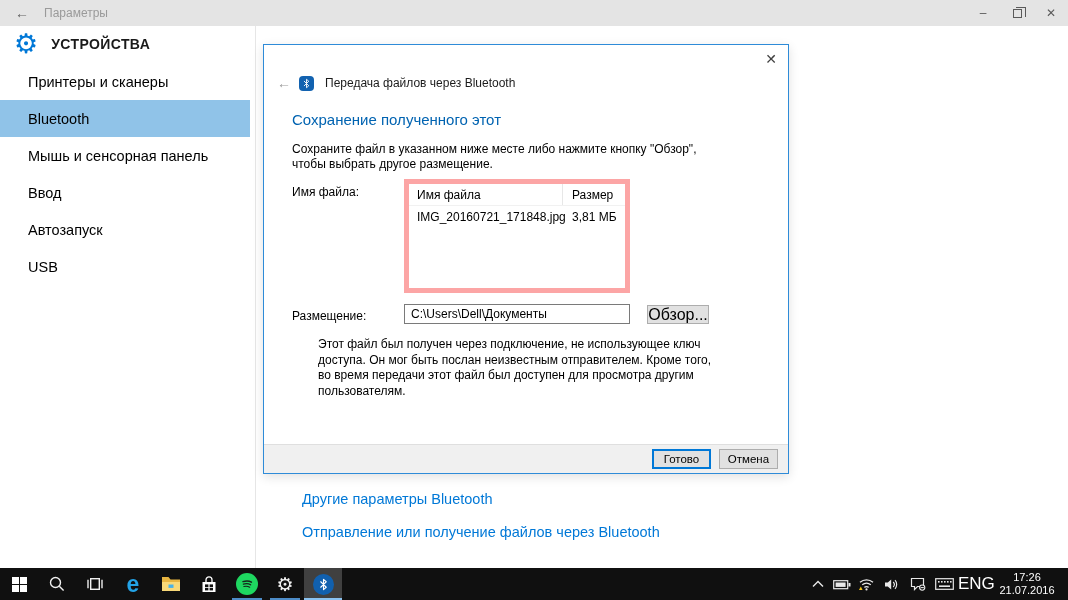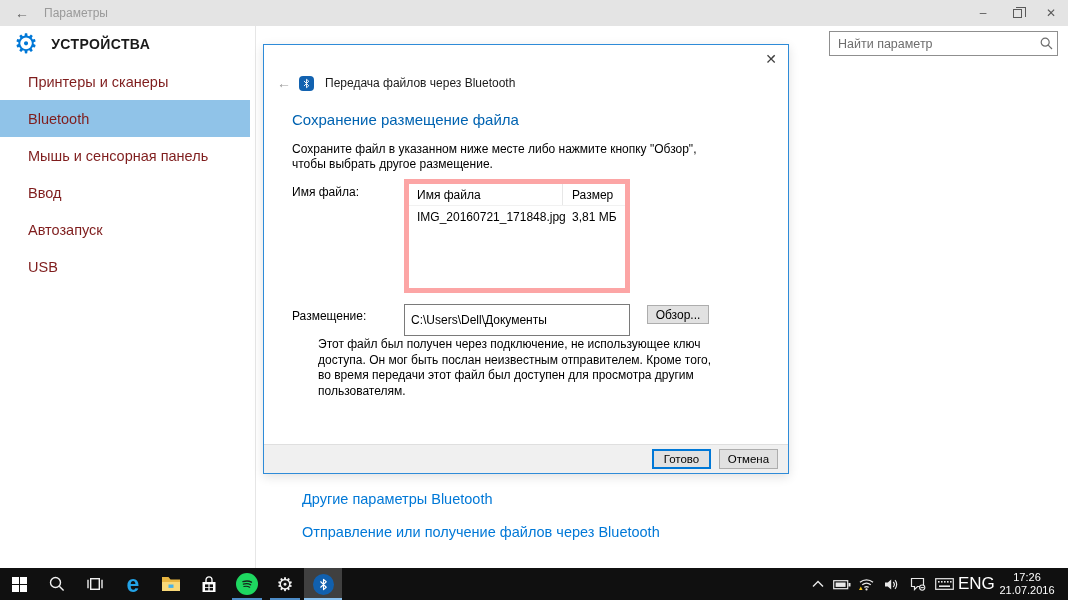--- a/index.html
+++ b/index.html
@@ -27,21 +27,21 @@
                 border:1px solid #8f8f8f; background:#fff; display:flex; align-items:center; }
   .search-box input { flex:1; border:none; outline:none; font-size:12.5px; padding:0 4px 0 8px;
                 background:transparent; color:#333; font-family:inherit; }
   .search-box input::placeholder { color:#6d6d6d; opacity:1; }
   .search-glyph { width:22px; color:#6d6d6d; display:flex; justify-content:center; }
 
   .side-rule { position:absolute; top:26px; bottom:32px; left:255px; width:1px; background:#E6E6E6; }
 
   .sidebar { position:absolute; top:63px; left:0; width:250px; }
   .side-item { height:37px; display:flex; align-items:center; padding-left:28px;
-               font-size:14.5px; color:#7f1d1d; cursor:default; }
+               font-size:14.5px; color:#000000; cursor:default; }
   .side-item.selected { background:#90C3E8; }
 
   .content-links { position:absolute; left:266px; top:491px;margin-left:36px; }
   .c-link { display:block; color:#0078D7; font-size:14.5px; margin-bottom:17px; text-decoration:none; }
 
   
   .dialog { position:absolute; left:263px; top:44px; width:526px; height:430px; background:#fff;
             border:1px solid #2E8BD8; box-shadow:0 3px 10px rgba(0,0,0,.12); font-size:12px; color:#000; }
   .dlg-close { position:absolute; top:6px; right:11px; font-size:14px; color:#404040; cursor:default; }
   .dlg-head { position:absolute; top:30px; left:13px; display:flex; align-items:center; gap:8px; }
@@ -57,24 +57,24 @@
                border:5px solid #fca5a5; background:#fff; overflow:hidden; }
   .fl-header { display:flex; height:22px; align-items:center; border-bottom:1px solid #F1F1F1; }
   .fl-h-name { width:154px; padding-left:8px; border-right:1px solid #E7E7E7; height:100%;
                display:flex; align-items:center; }
   .fl-h-size { padding-left:9px; }
   .fl-row { display:flex; height:20px; align-items:center; margin-top:1px; }
   .fl-c-name { width:154px; padding-left:8px; }
   .fl-c-size { padding-left:9px; }
 
   .loc-label { position:absolute; top:264px; left:28px; }
-  .loc-input { position:absolute; top:259px; left:140px; width:226px; height:32px;
+  .loc-input { position:absolute; top:259px; left:140px; width:226px; height:20px;
                border:1px solid #7a7a7a; font-size:12px; padding:0 6px; font-family:inherit; color:#000; }
   .browse-btn { position:absolute; top:260px; left:383px; width:62px; height:19px;
-                background:#E1E1E1; border:1px solid #ADADAD; font-size:12px; font-family:inherit;
+                background:#E1E1E1; border:1px solid #ADADAD; font-size:16px; font-family:inherit;
                 color:#000; }
   .warning { position:absolute; top:292px; left:54px; width:398px; line-height:15.5px; }
 
   .dlg-footer { position:absolute; left:0; right:0; bottom:0; height:29px; background:#F0F0F0;
                 border-top:1px solid #DFDFDF; display:flex; align-items:center;
                 justify-content:flex-end; gap:8px; padding-right:10px; }
   .btn { width:59px; height:20px; font-size:11.5px; font-family:inherit; background:#E1E1E1;
          border:1px solid #ADADAD; color:#000; }
   .btn.default { border:2px solid #0078D7; }
 
@@ -117,29 +117,20 @@
         </div>
       <div class="win-btn">✕</div>
     </div>
   </div>
 
   <div class="page-header">
     <span class="gear-glyph">⚙</span>
     <span class="page-title">УСТРОЙСТВА</span>
   </div>
 
-  <div class="search-box">
-    <input placeholder="Найти параметр" style="">
-    <span class="search-glyph">
-      <svg width="13" height="13" viewBox="0 0 13 13">
-          <circle cx="5.2" cy="5.2" r="4" fill="none" stroke="#6d6d6d" stroke-width="1.2"></circle>
-          <line x1="8.2" y1="8.2" x2="12" y2="12" stroke="#6d6d6d" stroke-width="1.2"></line>
-        </svg>
-    </span>
-  </div>
 
   <div class="side-rule"></div>
 
   <div class="sidebar">
     <div class="side-item">Принтеры и сканеры</div>
     <div class="side-item selected">Bluetooth</div>
     <div class="side-item">Мышь и сенсорная панель</div>
     <div class="side-item">Ввод</div>
     <div class="side-item">Автозапуск</div>
     <div class="side-item">USB</div>
@@ -156,21 +147,21 @@
     <div class="dlg-head">
       <span class="dlg-back">←</span>
       <span class="bt-badge">
         <svg width="9" height="11" viewBox="0 0 16 18">
             <path d="M4 5 L12 13 L8 16.5 L8 1.5 L12 5 L4 13" fill="none" stroke="#fff" stroke-width="1.6" stroke-linejoin="round" stroke-linecap="round"></path>
           </svg>
       </span>
       <span class="dlg-title">Передача файлов через Bluetooth</span>
     </div>
 
-    <div class="dlg-heading">Сохранение размещение файла</div>
+    <div class="dlg-heading">Сохранение полученного этот</div>
     <div class="dlg-intro">Сохраните файл в указанном ниже месте либо нажмите кнопку "Обзор", чтобы выбрать другое размещение.</div>
 
     <div class="file-label">Имя файла:</div>
     <div class="file-list">
       <div class="fl-header">
         <div class="fl-h-name">Имя файла</div>
         <div class="fl-h-size">Размер</div>
       </div>
       <div class="fl-row">
         <div class="fl-c-name">IMG_20160721_171848.jpg</div>

